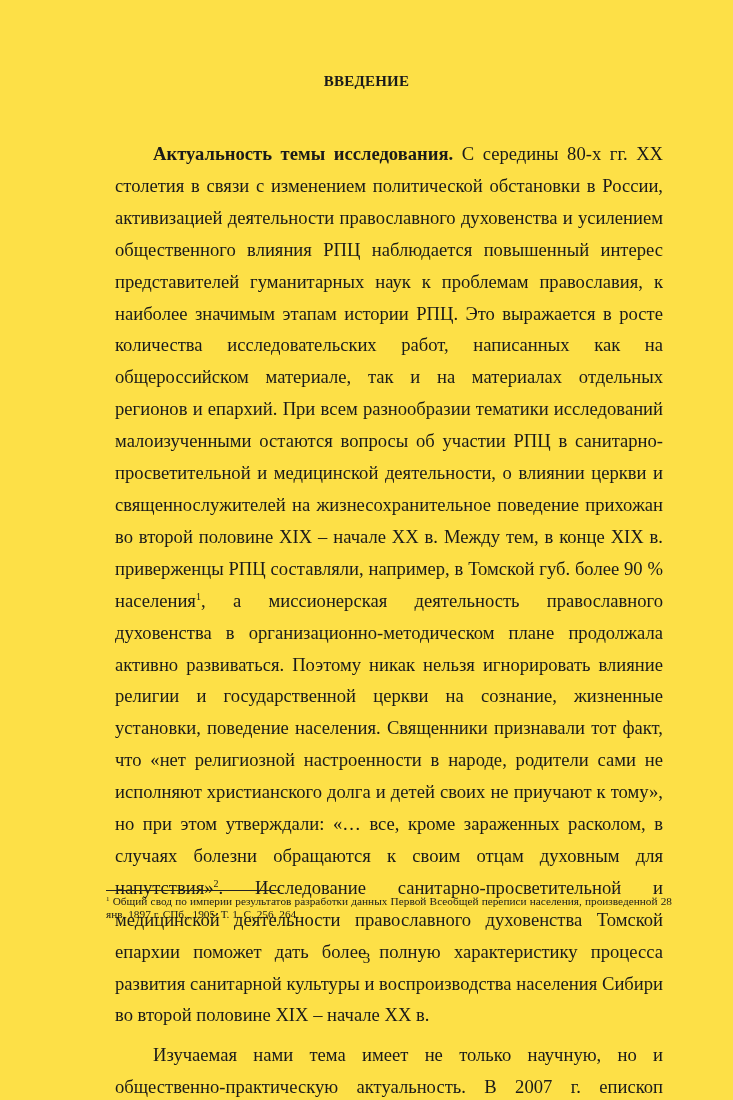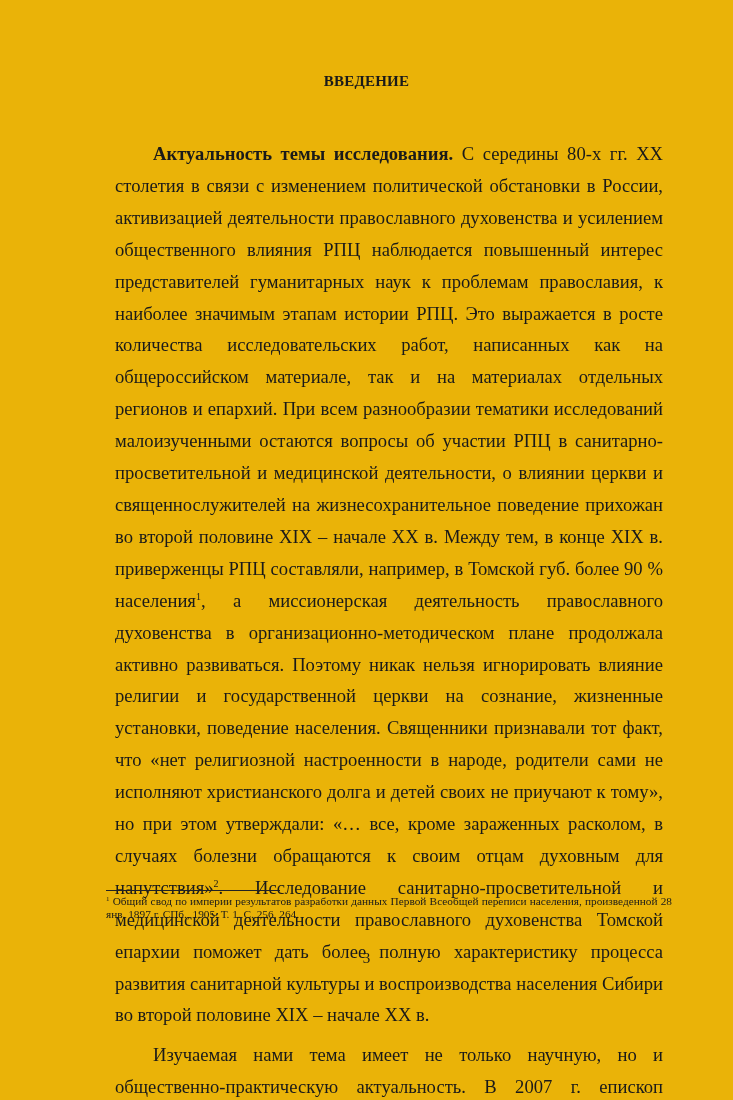--- a/index.html
+++ b/index.html
@@ -1,18 +1,18 @@
 <!DOCTYPE html>
 <html><head>
 <meta charset="utf-8">
 <style>
   html, body { margin: 0; padding: 0; background: #ffffff; }
   body { width: 733px; height: 1100px; position: relative; overflow: hidden; }
   .page {
-    position: absolute; left: 0; top: 0; width: 733px; height: 1100px; background: #eab308;
+    position: absolute; left: 0; top: 0; width: 733px; height: 1100px; background: #fde047;
     font-family: "Liberation Serif", "DejaVu Serif", serif; color: #1a1a1a;
   }
   .title {
     position: absolute; top: 73px; left: 0; width: 733px; text-align: center;
     font-weight: bold; font-size: 15px; letter-spacing: 0.2px;
   }
   .body-text {
     position: absolute; left: 107px; top: 130px; width: 564px;
     font-size: 18.6px; line-height: 31.9px; text-align: justify;
   }

